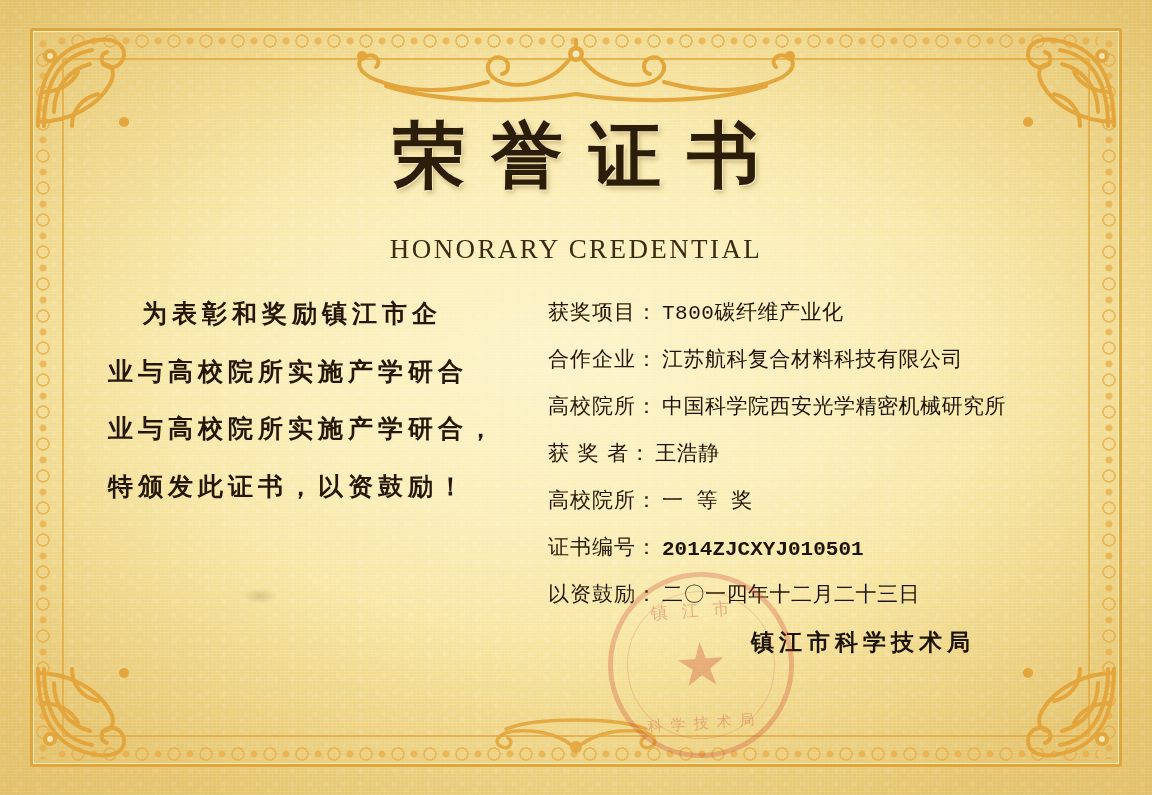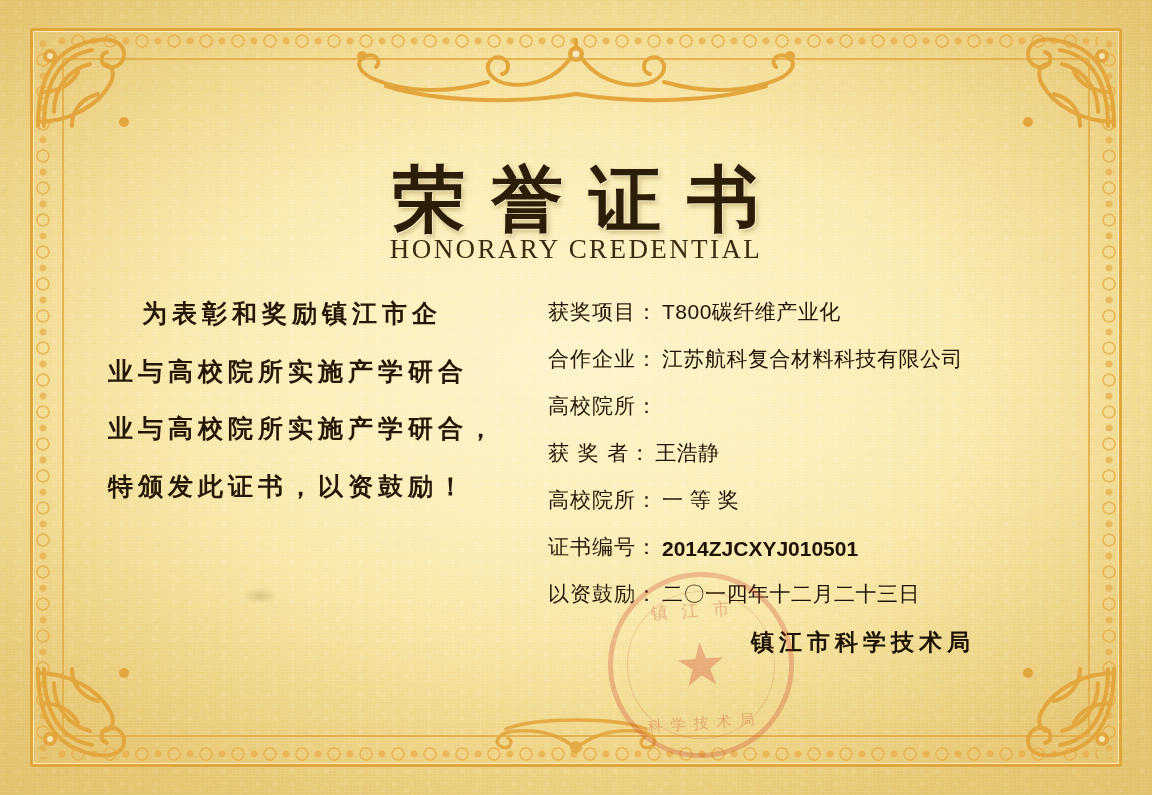--- a/index.html
+++ b/index.html
@@ -138,21 +138,20 @@
     left: 0; right: 0;
     top: 108px;
     text-align: center;
     font-family: "DejaVu Serif", "Liberation Serif", serif;
     font-size: 72px;
     font-weight: 700;
     letter-spacing: 26px;
     text-indent: 26px;
     color: #2b1d08;
     text-shadow: 1px 1px 0 rgba(255,250,215,.7), 2px 3px 5px rgba(120,85,20,.35);
-    margin-top: 44px;
   }
   .title-en {
     position: absolute;
     left: 0; right: 0;
     top: 222px;
     text-align: center;
     font-family: "Liberation Serif", serif;
     font-size: 27px;
     letter-spacing: 2.4px;
     color: #3a2a10;
@@ -200,21 +199,21 @@
     white-space: nowrap;
   }
   .field-label {
     font-family: "DejaVu Serif", "Liberation Serif", serif;
     font-size: 21px;
     color: #241705;
     letter-spacing: 1px;
     flex: 0 0 auto;
   }
   .field-value {
-    font-family: Liberation Sans, sans-serif;
+    font-family: Liberation Mono, monospace;
     font-size: 21px;
     color: #1d1304;
     letter-spacing: .5px;
     margin-left: 4px;
   }
   .field-value.bold {
     font-weight: 700;
     letter-spacing: 0;
   }
   .issuer {
@@ -412,20 +411,21 @@
         <span class="field-value">T800碳纤维产业化</span>
       </div>
 
       <div class="field-row">
         <span class="field-label">合作企业：</span>
         <span class="field-value">江苏航科复合材料科技有限公司</span>
       </div>
 
       <div class="field-row">
         <span class="field-label">高校院所：</span>
+        <span class="field-value">中国科学院西安光学精密机械研究所</span>
       </div>
 
       <div class="field-row">
         <span class="field-label">获 奖 者：</span>
         <span class="field-value">王浩静</span>
       </div>
 
       <div class="field-row">
         <span class="field-label">高校院所：</span>
         <span class="field-value">一 等 奖</span>

